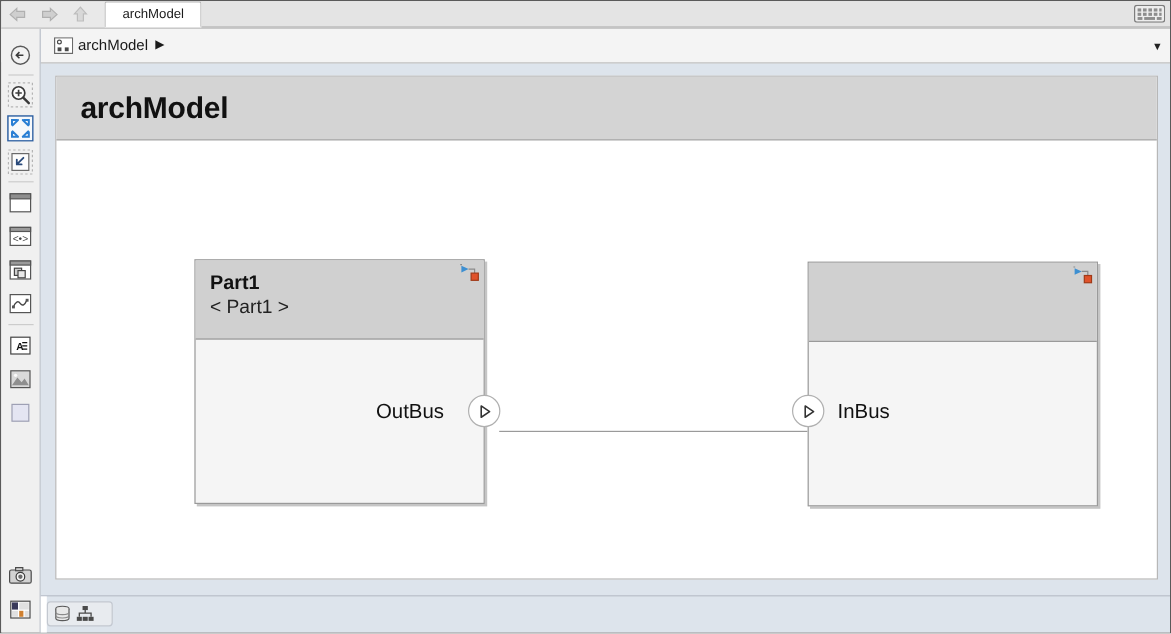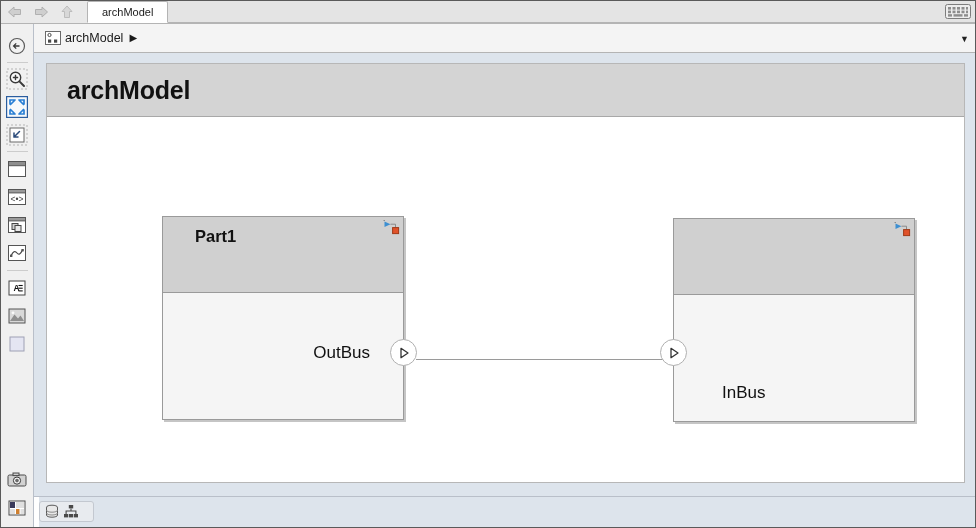--- a/index.html
+++ b/index.html
@@ -109,25 +109,25 @@
   }
 
   
   .block {
     position: absolute;
     background: #f5f5f5;
     border: 1px solid #9a9a9a;
     box-shadow: 2px 2px 0 0 rgba(150,150,150,0.55);
   }
   .block-header {
-    height: 76px;
+    height: 66px;
     background: #d0d0d0;
     border-bottom: 1px solid #9a9a9a;
     position: relative;
-    padding: 9px 0 0 32px;
+    padding: 9px 0 0 12px;
   }
   .block-name {
     font-size: 16.5px; font-weight: bold; color: #111;
     line-height: 20px;
   }
   .block-stereo {
     font-size: 16px; color: #222;
     line-height: 22px;
   }
   .corner-badge {
@@ -372,20 +372,21 @@
   <div id="canvas-outer">
     <div id="canvas">
 
       <div id="model-title">
         <span>archModel</span>
       </div>
 
       <div class="block" style="left:115px; top:152px; width:242px; height:204px;">
         <div class="block-header">
           <div class="block-name">Part1</div>
+          <div class="block-stereo">&lt; Part1 &gt;</div>
           <span class="corner-badge">
             <svg width="18" height="18" viewBox="0 0 18 18">
               <path d="M2.5 2.5 L8.5 5.2 L2.5 8 Z" fill="#3d8fd1"></path>
               <path d="M1.5 1.5 L3 1.5 M8.5 5.2 L13.5 5.2 L13.5 8.5" fill="none" stroke="#8a8a8a" stroke-width="1"></path>
               <rect x="10.6" y="8.6" width="6" height="6" fill="#e0522a" stroke="#a03a18"></rect>
             </svg>
           </span>
         </div>
         <div class="block-body">
           <span class="port-label" style="right:33px; top:46px;">OutBus</span>
@@ -408,21 +409,21 @@
               <rect x="10.6" y="8.6" width="6" height="6" fill="#e0522a" stroke="#a03a18"></rect>
             </svg>
           </span>
         </div>
         <div class="block-body">
           <span class="port" style="left:-14px; top:44px;">
             <svg width="14" height="14" viewBox="0 0 14 14">
               <path d="M4 2.3 L11 7 L4 11.7 Z" fill="none" stroke="#333" stroke-width="1.3" stroke-linejoin="round"></path>
             </svg>
           </span>
-          <span class="port-label" style="left:48px; top:44px;margin-top:40px;">InBus</span>
+          <span class="port-label" style="left:24px; top:44px;">InBus</span>
         </div>
       </div>
 
     </div>
   </div>
 
   <div id="statusbar">
     <div id="status-left-fill"></div>
     <div id="status-group">
       <span class="sb-icon">

